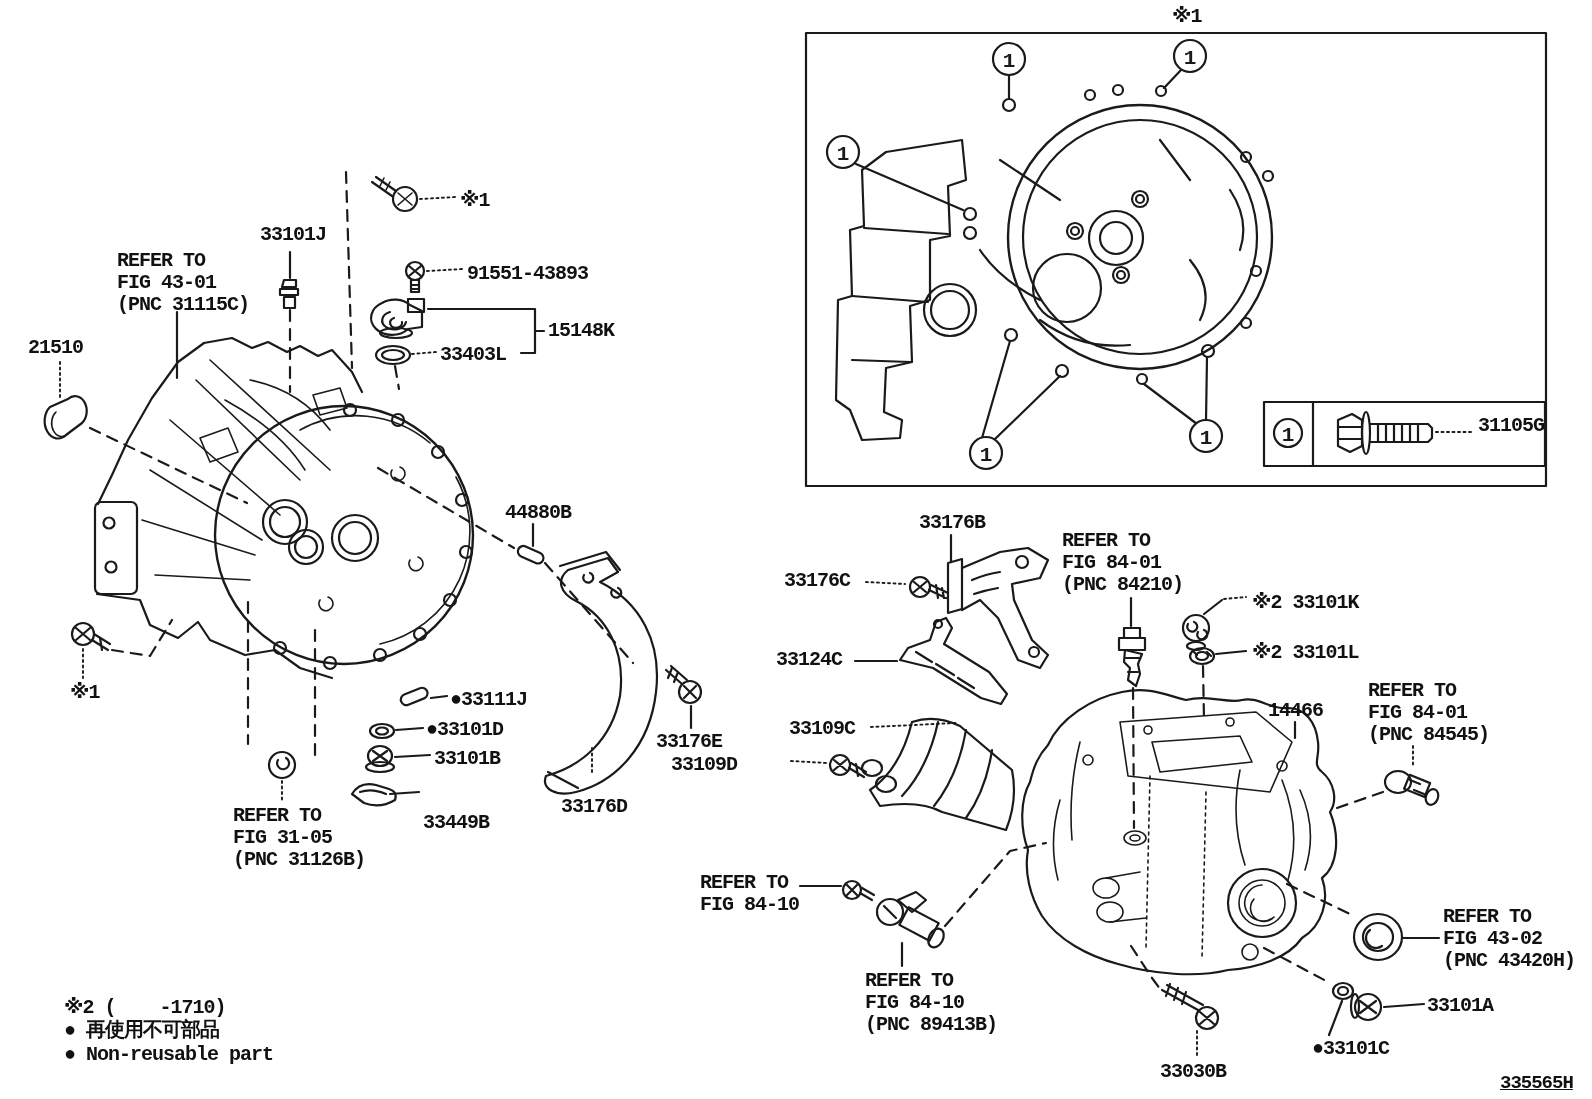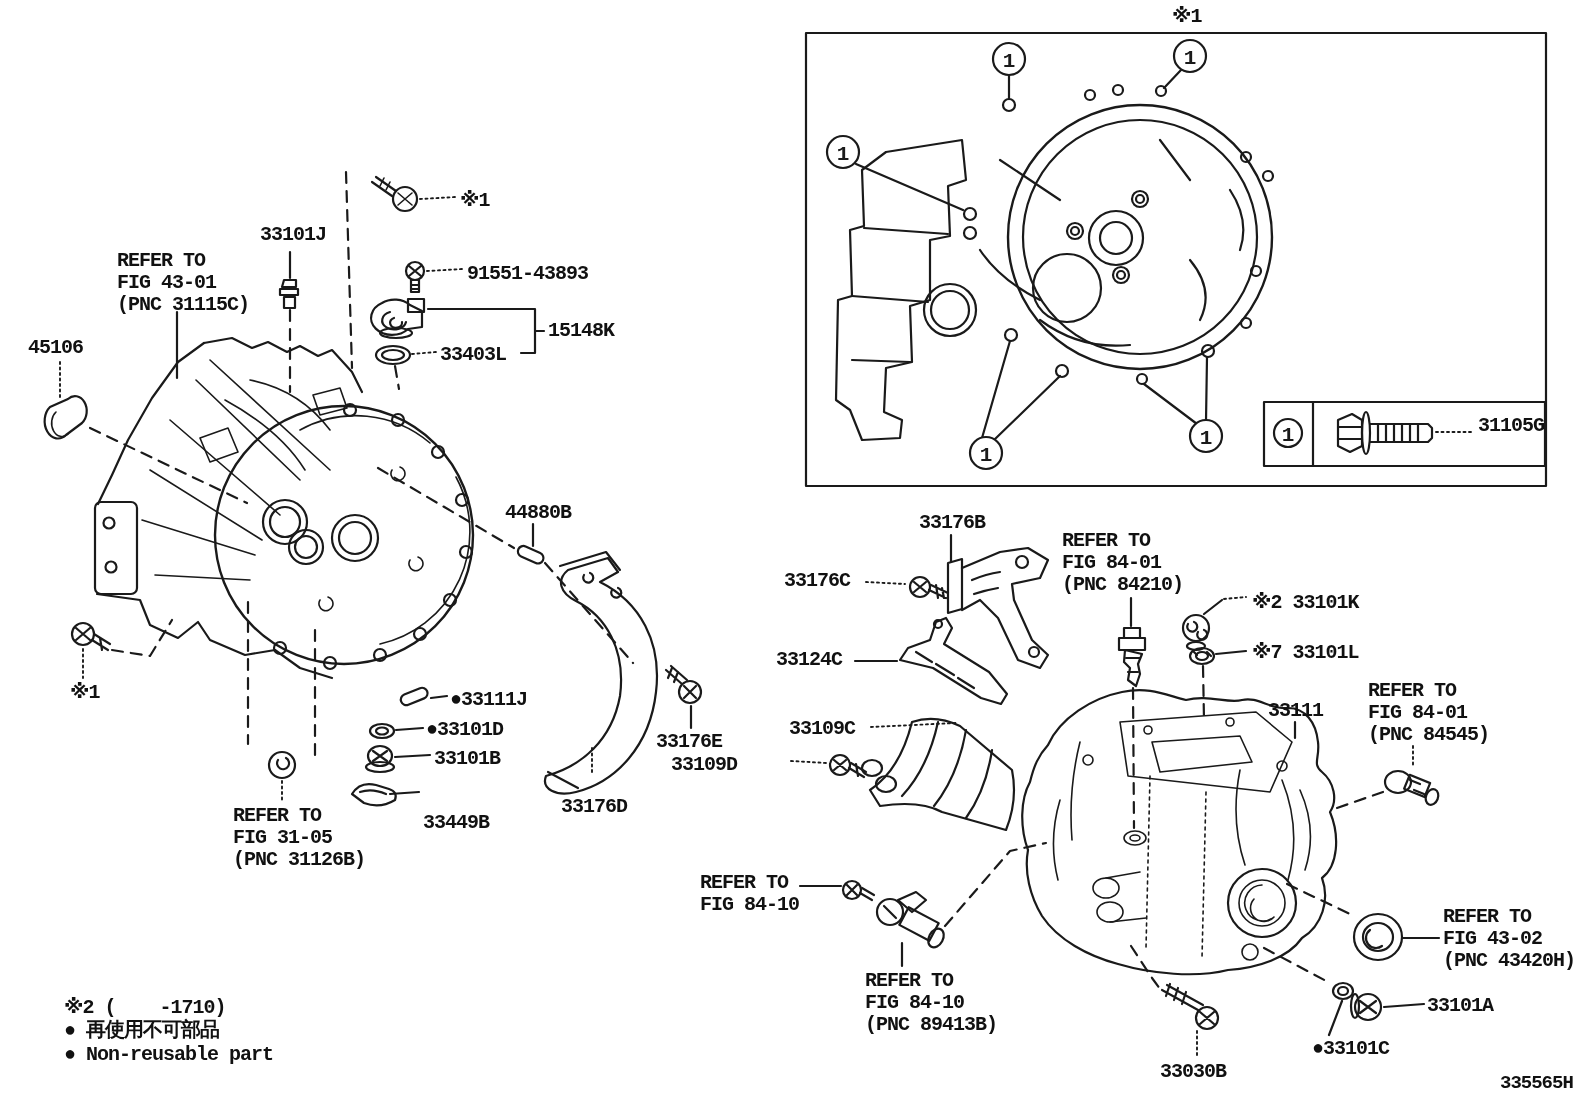--- a/index.html
+++ b/index.html
@@ -9,21 +9,21 @@
   svg.art *{stroke:#1a1a1a;fill:none;stroke-width:2.2;stroke-linecap:round;stroke-linejoin:round;}
   svg.art .thin{stroke-width:1.6;}
   svg.art .dot{stroke-dasharray:2 3.5;stroke-width:1.9;}
   svg.art .dash{stroke-dasharray:11 8;stroke-width:2.2;}
   svg.art .hid{stroke-dasharray:3 4;stroke-width:1.6;}
   svg.art .wfill{fill:#ffffff;}
   svg.art text{stroke:none;fill:#1a1a1a;font-family:"Liberation Mono","DejaVu Sans Mono",monospace;
                font-weight:bold;font-size:21px;text-anchor:middle;}
   .lbl{position:absolute;font-weight:bold;font-size:20px;line-height:22px;letter-spacing:-1px;
        color:#111;white-space:pre;}
-  .sm{font-size:19px;}
+  .sm{font-size:19px;text-decoration:underline;}
 </style>
 </head>
 <body>
 
 <div class="stage">
 
 <svg class="art" width="1592" height="1099" viewBox="0 0 1592 1099">
 
   <g>
     <rect x="806" y="33" width="740" height="453"></rect>
@@ -396,21 +396,21 @@
     <path d="M 1133,688 L 1134,828"></path>
     <path d="M 1203,666 L 1204,720"></path>
     <path d="M 1337,808 L 1383,792"></path>
     <path d="M 1287,884 L 1350,914"></path>
     <path d="M 1264,948 L 1330,983"></path>
     <path d="M 1131,946 L 1152,978 L 1163,993"></path>
     <path d="M 945,926 L 1010,851 L 1046,843"></path>
   </g>
 </svg>
 
-<div class="lbl" style="left:28px;top:337px">45106</div>
+<div class="lbl" style="left:28px;top:337px">21510</div>
 <div class="lbl" style="left:117px;top:250px">REFER TO
 FIG 43-01
 (PNC 31115C)</div>
 <div class="lbl" style="left:260px;top:224px">33101J</div>
 <div class="lbl" style="left:460px;top:190px">※1</div>
 <div class="lbl" style="left:467px;top:263px">91551-43893</div>
 <div class="lbl" style="left:548px;top:320px">15148K</div>
 <div class="lbl" style="left:440px;top:344px">33403L</div>
 <div class="lbl" style="left:505px;top:502px">44880B</div>
 <div class="lbl" style="left:70px;top:682px">※1</div>
@@ -425,22 +425,22 @@
 <div class="lbl" style="left:656px;top:731px">33176E</div>
 <div class="lbl" style="left:671px;top:754px">33109D</div>
 <div class="lbl" style="left:789px;top:718px">33109C</div>
 <div class="lbl" style="left:776px;top:649px">33124C</div>
 <div class="lbl" style="left:784px;top:570px">33176C</div>
 <div class="lbl" style="left:919px;top:512px">33176B</div>
 <div class="lbl" style="left:1062px;top:530px">REFER TO
 FIG 84-01
 (PNC 84210)</div>
 <div class="lbl" style="left:1252px;top:592px">※2 33101K</div>
-<div class="lbl" style="left:1252px;top:642px">※7 33101L</div>
-<div class="lbl" style="left:1268px;top:700px">33111</div>
+<div class="lbl" style="left:1252px;top:642px">※2 33101L</div>
+<div class="lbl" style="left:1268px;top:700px">14466</div>
 <div class="lbl" style="left:1368px;top:680px">REFER TO
 FIG 84-01
 (PNC 84545)</div>
 <div class="lbl" style="left:700px;top:872px">REFER TO
 FIG 84-10</div>
 <div class="lbl" style="left:865px;top:970px">REFER TO
 FIG 84-10
 (PNC 89413B)</div>
 <div class="lbl" style="left:1443px;top:906px">REFER TO
 FIG 43-02

